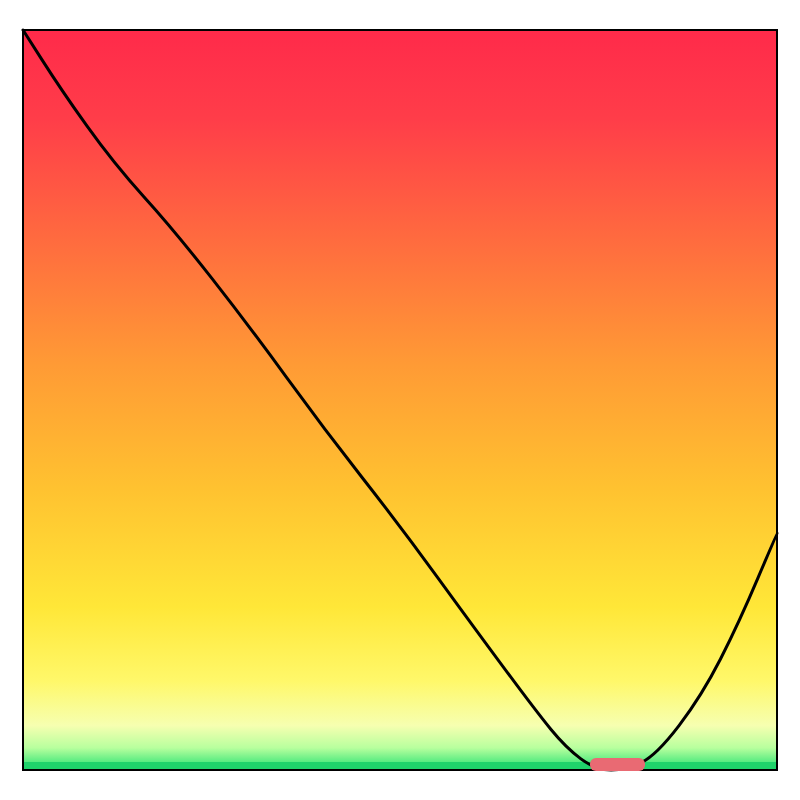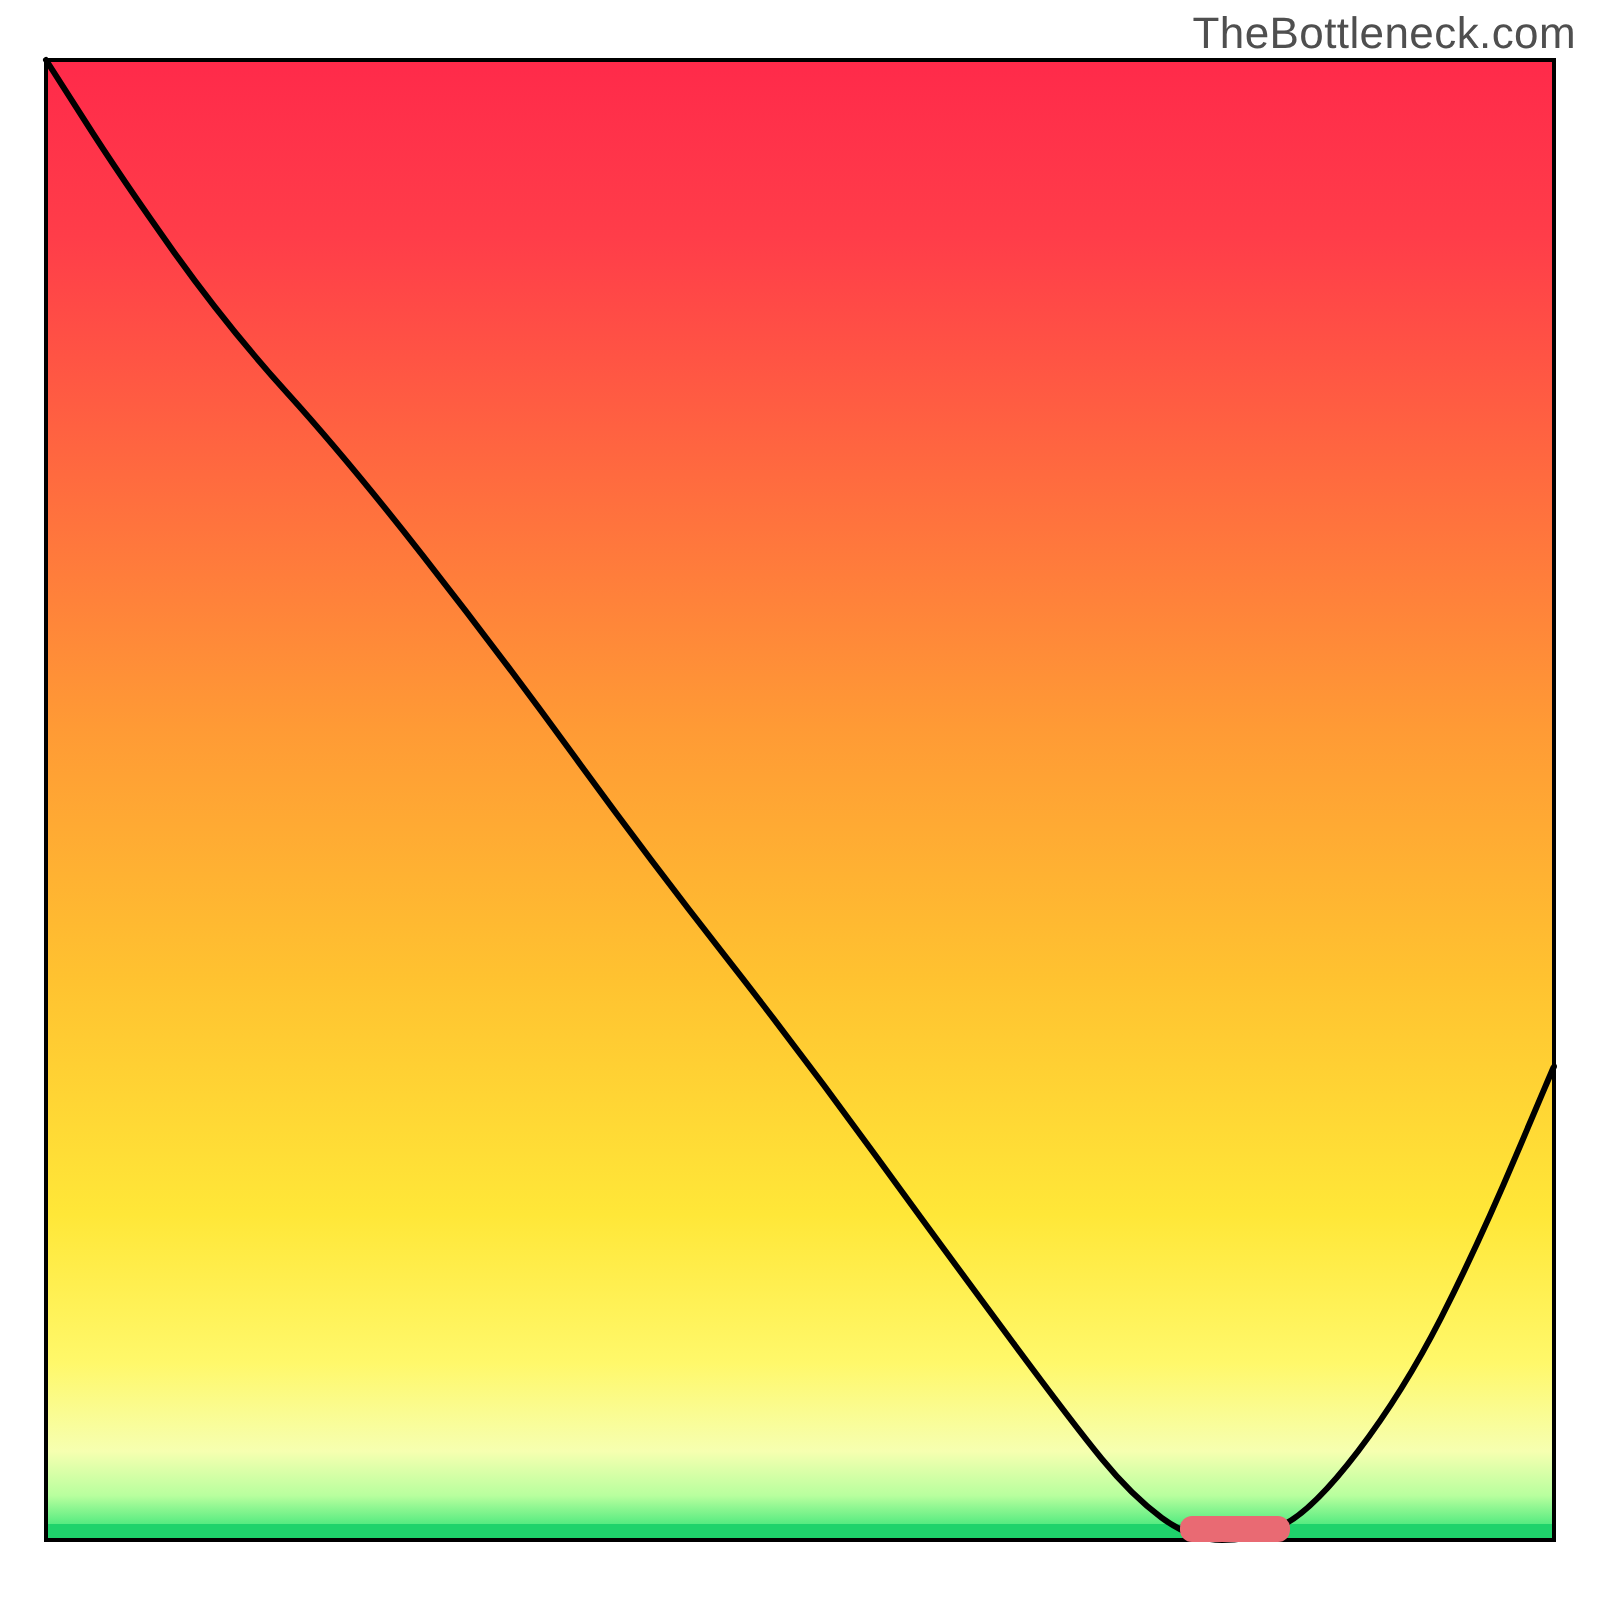--- a/index.html
+++ b/index.html
@@ -27,21 +27,20 @@
   svg.chart {
     position: absolute;
     top: 0;
     left: 0;
   }
 </style>
 </head>
 <body>
 <div class="container">
 
-  <div class="watermark">TheBottleneck.com</div>
 
   <svg class="chart" width="800" height="800" viewBox="0 0 800 800">
     <defs>
       <linearGradient id="bgGrad" x1="0" y1="0" x2="0" y2="1">
         <stop id="g0" offset="0%" stop-color="#ff2a4a"></stop>
         <stop id="g1" offset="12%" stop-color="#ff3d49"></stop>
         <stop id="g2" offset="28%" stop-color="#ff6a3f"></stop>
         <stop id="g3" offset="45%" stop-color="#ff9a35"></stop>
         <stop id="g4" offset="62%" stop-color="#ffc230"></stop>
         <stop id="g5" offset="78%" stop-color="#ffe738"></stop>

